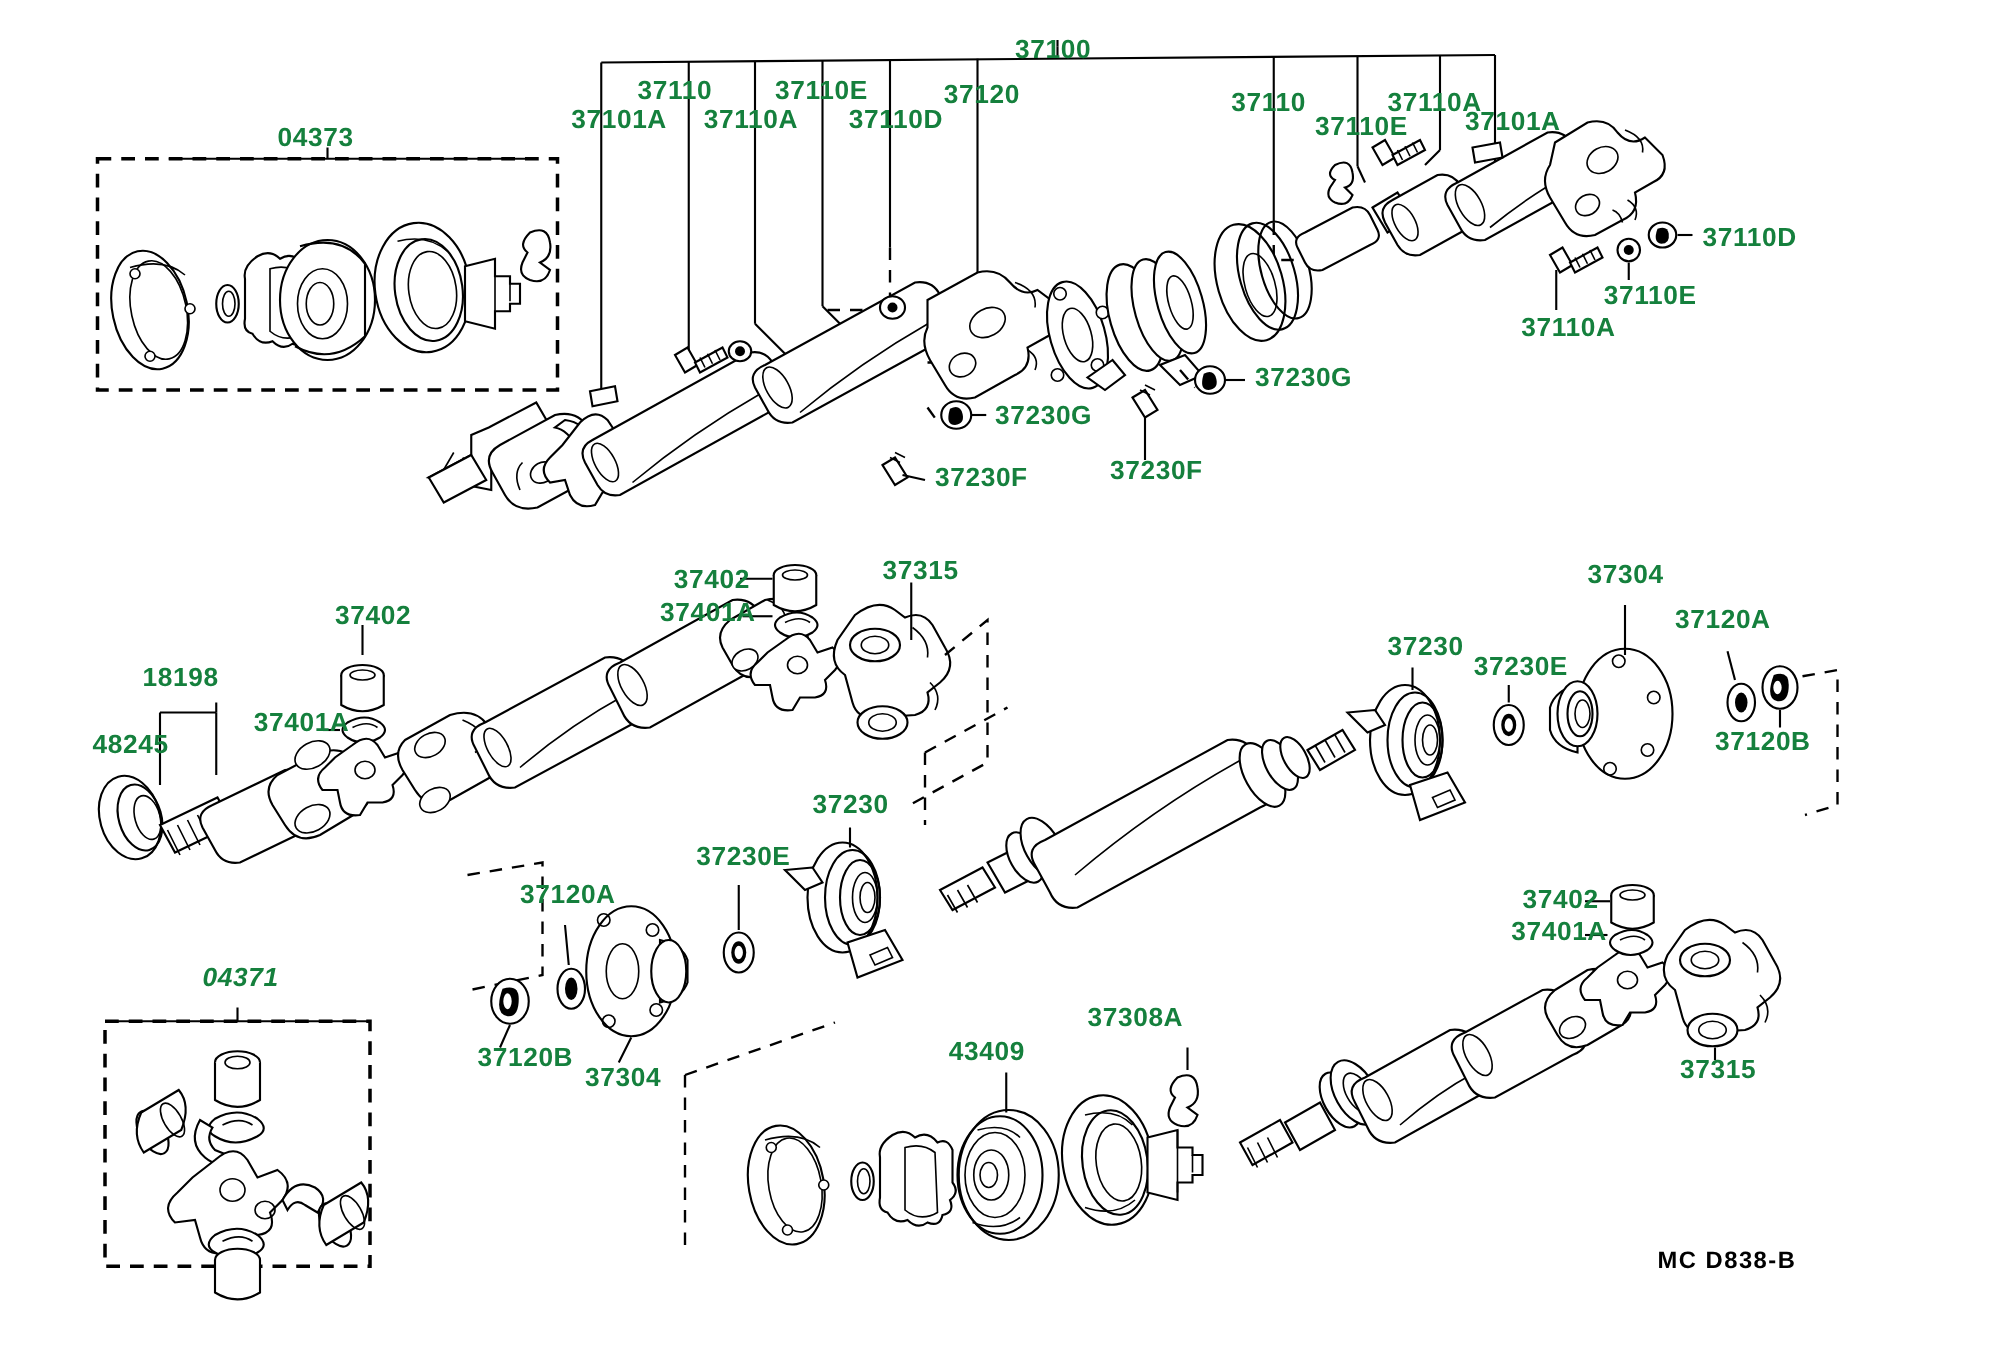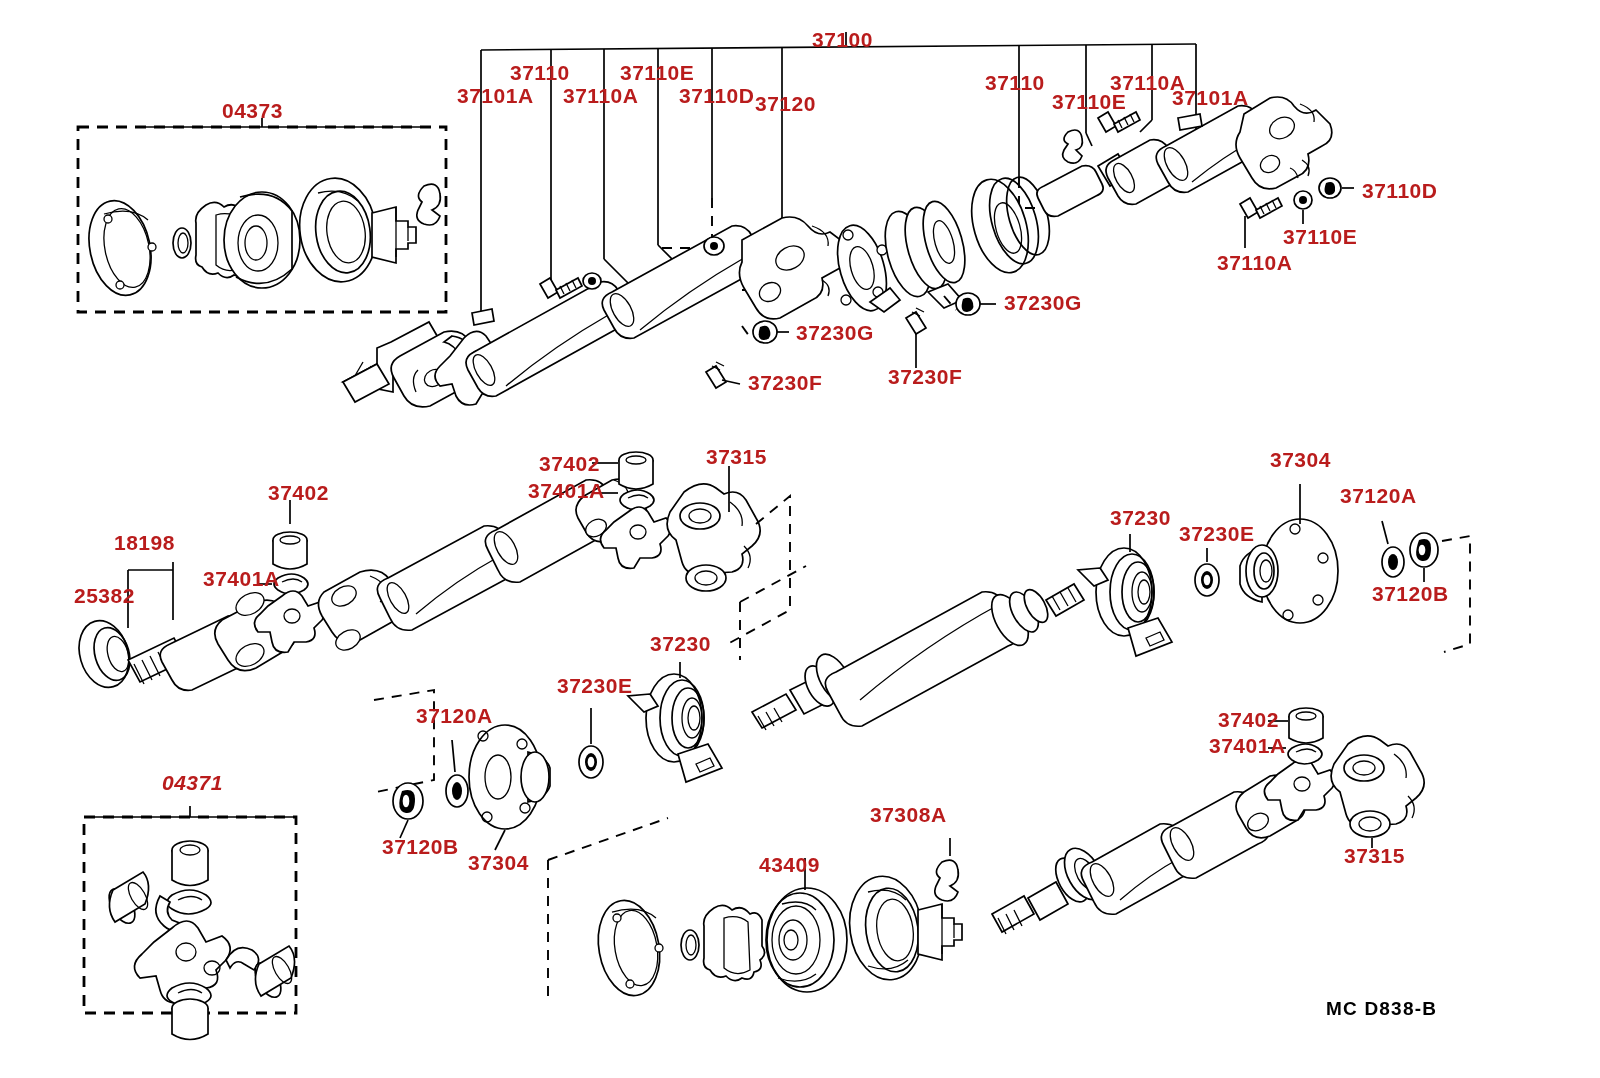--- a/index.html
+++ b/index.html
@@ -10,21 +10,21 @@
     color:#000;
   }
   #sheet{position:relative;width:1600px;height:1078px;background:#fff;}
   #art{position:absolute;left:0;top:0;width:1600px;height:1078px;}
   .lbl{
     position:absolute;
     font-family:"Liberation Sans", sans-serif;
     font-size:21px;
     font-weight:700;
     letter-spacing:0.5px;
-    color:#b91c1c;
+    color:#15803d;
     white-space:nowrap;
     line-height:1;
   }
   .code{
     position:absolute;
     font-family:"Liberation Sans", sans-serif;
     font-size:19px;
     font-weight:700;
     letter-spacing:1.2px;
     color:#000;
@@ -537,61 +537,61 @@
 
 </svg>
 
 <div class="lbl" style="left:812px;top:29px;">37100</div>
 
 <div class="lbl" style="left:457px;top:85px;">37101A</div>
 <div class="lbl" style="left:510px;top:62px;">37110</div>
 <div class="lbl" style="left:563px;top:85px;">37110A</div>
 <div class="lbl" style="left:620px;top:62px;">37110E</div>
 <div class="lbl" style="left:679px;top:85px;">37110D</div>
-<div class="lbl" style="left:755px;top:65px;margin-top:28px;">37120</div>
+<div class="lbl" style="left:755px;top:65px;">37120</div>
 
 <div class="lbl" style="left:985px;top:72px;">37110</div>
 <div class="lbl" style="left:1052px;top:91px;">37110E</div>
 <div class="lbl" style="left:1110px;top:72px;">37110A</div>
 <div class="lbl" style="left:1172px;top:87px;">37101A</div>
 
 <div class="lbl" style="left:1362px;top:180px;">37110D</div>
 <div class="lbl" style="left:1283px;top:226px;">37110E</div>
 <div class="lbl" style="left:1217px;top:252px;">37110A</div>
 
 <div class="lbl" style="left:1004px;top:292px;">37230G</div>
 <div class="lbl" style="left:796px;top:322px;">37230G</div>
 <div class="lbl" style="left:748px;top:372px;">37230F</div>
 <div class="lbl" style="left:888px;top:366px;">37230F</div>
 
 <div class="lbl" style="left:222px;top:100px;">04373</div>
 <div class="lbl" style="left:162px;top:772px;font-style:italic;">04371</div>
 
 <div class="lbl" style="left:114px;top:532px;">18198</div>
-<div class="lbl" style="left:74px;top:585px;">25382</div>
+<div class="lbl" style="left:74px;top:585px;">48245</div>
 <div class="lbl" style="left:268px;top:482px;">37402</div>
 <div class="lbl" style="left:203px;top:568px;">37401A</div>
 
 <div class="lbl" style="left:539px;top:453px;">37402</div>
 <div class="lbl" style="left:528px;top:480px;">37401A</div>
 <div class="lbl" style="left:706px;top:446px;">37315</div>
 
 <div class="lbl" style="left:1110px;top:507px;">37230</div>
 <div class="lbl" style="left:1179px;top:523px;">37230E</div>
 <div class="lbl" style="left:1270px;top:449px;">37304</div>
 <div class="lbl" style="left:1340px;top:485px;">37120A</div>
 <div class="lbl" style="left:1372px;top:583px;">37120B</div>
 
 <div class="lbl" style="left:416px;top:705px;">37120A</div>
 <div class="lbl" style="left:382px;top:836px;">37120B</div>
 <div class="lbl" style="left:468px;top:852px;">37304</div>
 <div class="lbl" style="left:557px;top:675px;">37230E</div>
 <div class="lbl" style="left:650px;top:633px;">37230</div>
 
-<div class="lbl" style="left:759px;top:831px;margin-top:23px;">43409</div>
+<div class="lbl" style="left:759px;top:831px;">43409</div>
 <div class="lbl" style="left:870px;top:804px;">37308A</div>
 <div class="lbl" style="left:1218px;top:709px;">37402</div>
 <div class="lbl" style="left:1209px;top:735px;">37401A</div>
 <div class="lbl" style="left:1344px;top:845px;">37315</div>
 
 <div class="code" style="left:1326px;top:998px;">MC D838-B</div>
 
 </div>
 
 </body></html>

